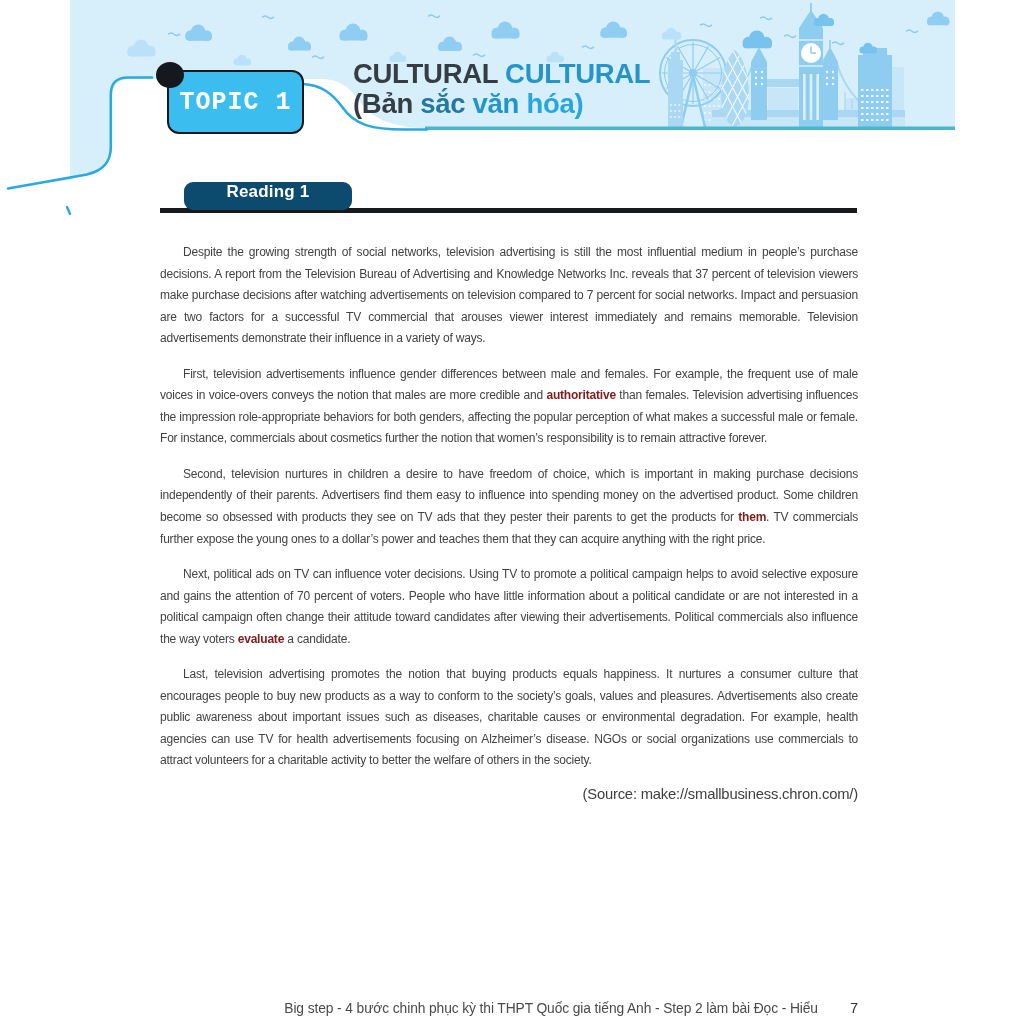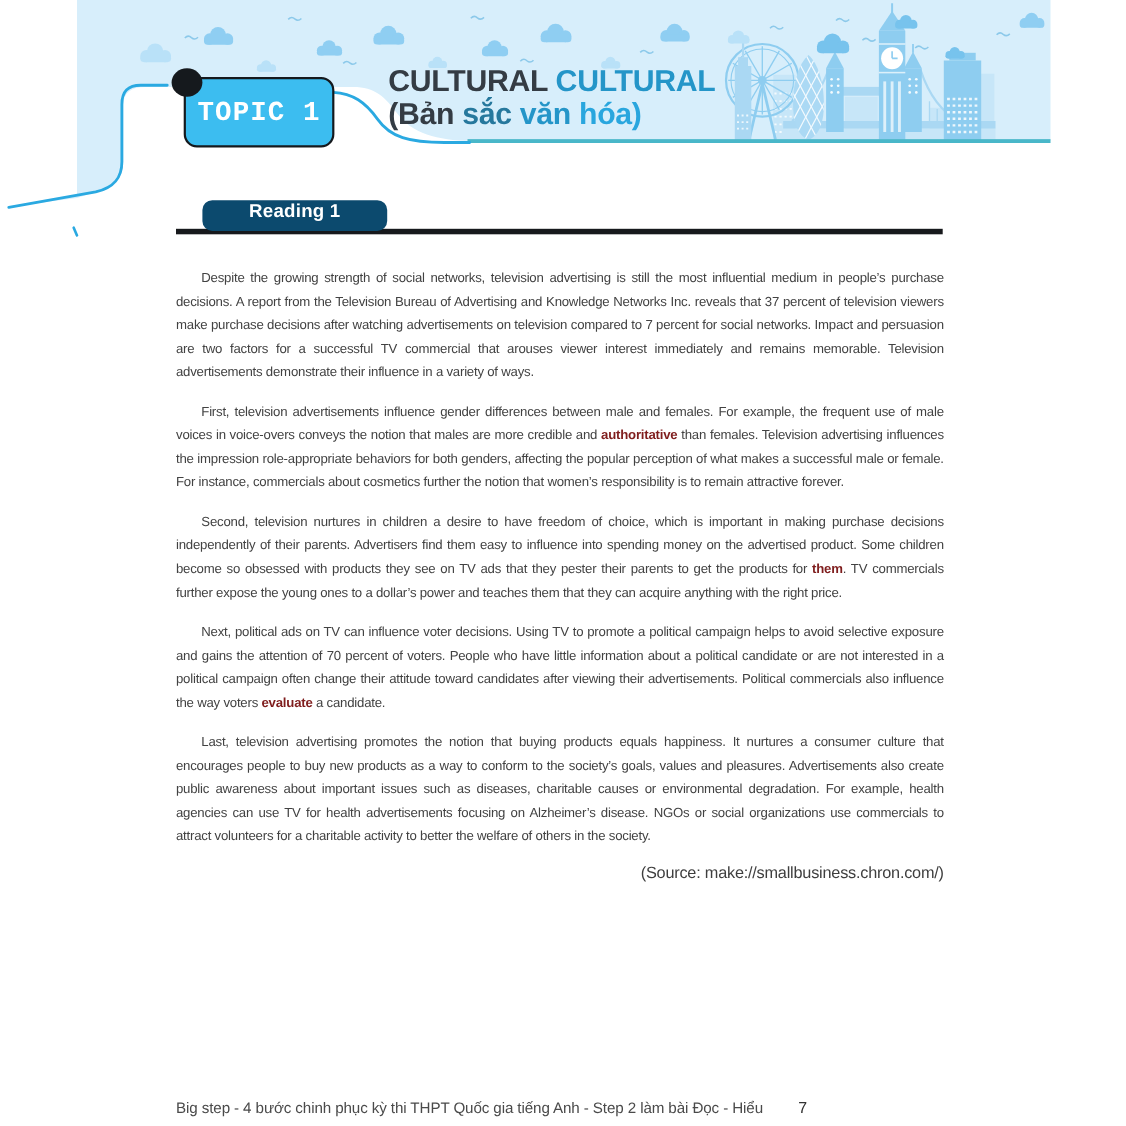--- a/index.html
+++ b/index.html
@@ -24,21 +24,21 @@
   .reading-tab{position:absolute;left:184px;top:182px;width:168px;height:28px;background:#0c4a6e;
     border-radius:9px;display:flex;justify-content:center;z-index:3;}
   .reading-tab span{color:#fff;font-weight:bold;font-size:17px;letter-spacing:0.2px;}
 
   .content{position:absolute;left:160px;top:242px;width:698px;z-index:2;}
   .content p{margin:0 0 14px 0;font-size:12px;line-height:21.55px;letter-spacing:-0.2px;
     color:#424242;text-align:justify;text-indent:23px;}
   .content p b{font-weight:bold;color:#7f1d1d;}
   .source{margin-top:4px;font-size:14.8px;letter-spacing:-0.2px;color:#3e3e3e;text-align:right;}
 
-  .footer{position:absolute;left:160px;top:1000px;width:698px;display:flex;
+  .footer{position:absolute;left:160px;top:1000px;width:698px;display:flex;justify-content:flex-end;
     align-items:baseline;gap:32px;z-index:2;}
   .footer .book{font-size:13.8px;color:#4a4a4a;letter-spacing:-0.1px;}
   .footer .num{font-size:14.5px;color:#333;}
 </style>
 </head>
 <body>
 
 <div class="page">
 
   <svg class="banner" width="1024" height="222" viewBox="0 0 1024 222">

